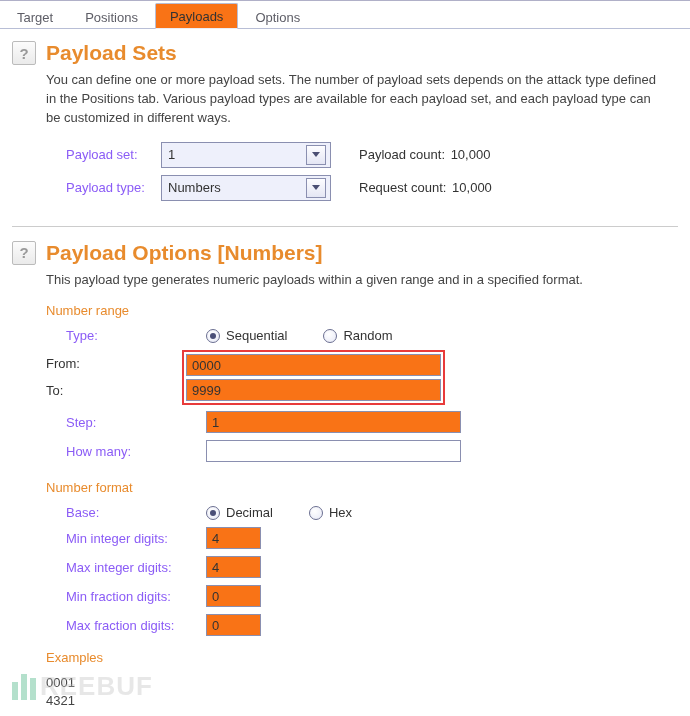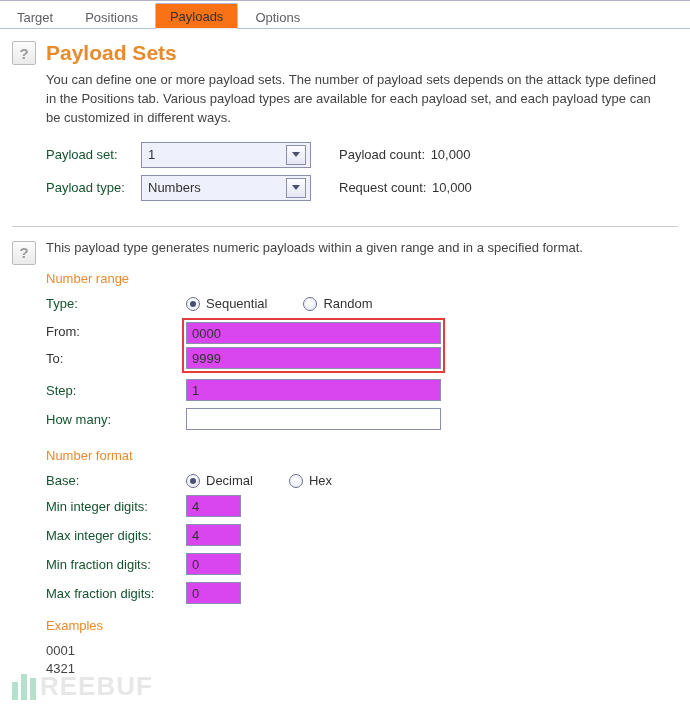--- a/index.html
+++ b/index.html
@@ -99,21 +99,22 @@
   }
 
   
   .row {
     display: flex;
     align-items: center;
     margin-bottom: 7px;
   }
   .lbl {
     width: 140px;
-    color: #14532d;
+    color: #8b5cf6;
+    margin-left: 20px;
   }
   .lbl-narrow { width: 95px; }
   .lbl-mid { width: 140px; }
 
   
   .dropdown {
     display: flex;
     align-items: center;
     width: 170px;
     height: 26px;
@@ -158,21 +159,21 @@
   .radio.checked .dot::after {
     content: '';
     width: 6px; height: 6px; border-radius: 50%;
     background: #4a4f78;
   }
 
   
   .txt {
     height: 22px;
     border: 1px solid #8a8fb0;
-    background: #d946ef;
+    background: #f97316;
     padding: 0 5px;
     font-family: inherit;
     font-size: 13px;
     color: #333;
   }
   .txt.long { width: 255px; }
   .txt.short { width: 55px; }
   .txt.white { background: #fff; }
 
   .highlight-box {
@@ -260,20 +261,21 @@
             </div>
           </div>
         </div>
       </div>
     </div>
 
     <div class="section">
       <div class="section-head">
         <div class="help-icon">?</div>
         <div class="section-body">
+          <div class="section-title">Payload Options [Numbers]</div>
           <div class="section-desc">This payload type generates numeric payloads within a given range and in a specified format.</div>
 
           <div class="sub-title">Number range</div>
 
           <div class="row">
             <div class="lbl lbl-mid">Type:</div>
             <div class="radio-group">
               <span class="radio checked">
                 <span class="dot"></span>
                 <span>Sequential</span>

